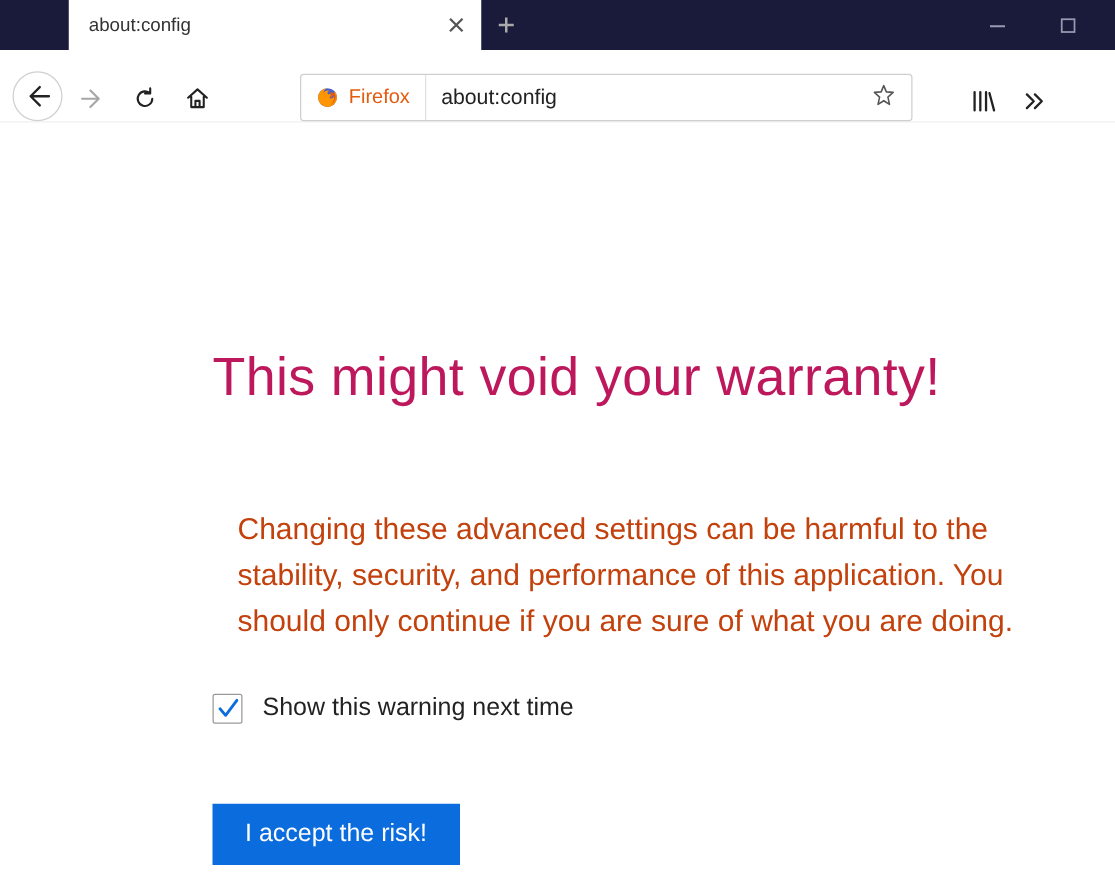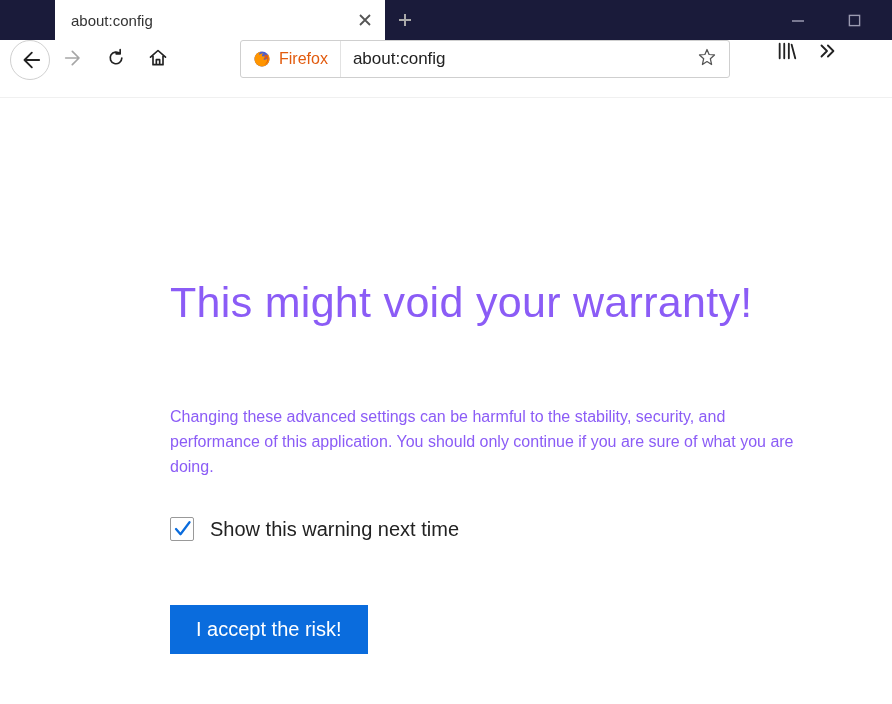--- a/index.html
+++ b/index.html
@@ -64,21 +64,21 @@
       height: 20px;
       display: flex;
       align-items: center;
       justify-content: center;
       cursor: pointer;
     }
     .toolbar {
       height: 58px;
       background: #fff;
       display: flex;
-      align-items: flex-start;
+      align-items: flex-end;
       padding: 0 18px 0 10px;
       gap: 6px;
       border-bottom: 1px solid #f0f0f0;
     }
     .nav-btn {
       width: 36px;
       height: 36px;
       border-radius: 50%;
       display: flex;
       align-items: center;
@@ -130,30 +130,31 @@
       align-items: center;
       gap: 18px;
       margin-left: 40px;
     }
     .content {
       padding: 180px 60px 0 170px;
     }
     .headline {
       font-size: 43px;
       font-weight: 300;
-      color: #8b5cf6;
+      color: #be185d;
       margin-bottom: 78px;
       letter-spacing: 0.3px;
     }
     .body-text {
-      font-size: 16px;
-      color: #8b5cf6;
+      font-size: 24px;
+      color: #c2410c;
       line-height: 1.55;
       max-width: 640px;
       margin-bottom: 38px;
+      margin-left: 20px;
     }
     .checkbox-row {
       display: flex;
       align-items: center;
       gap: 16px;
       margin-bottom: 64px;
     }
     .checkbox {
       width: 24px;
       height: 24px;

